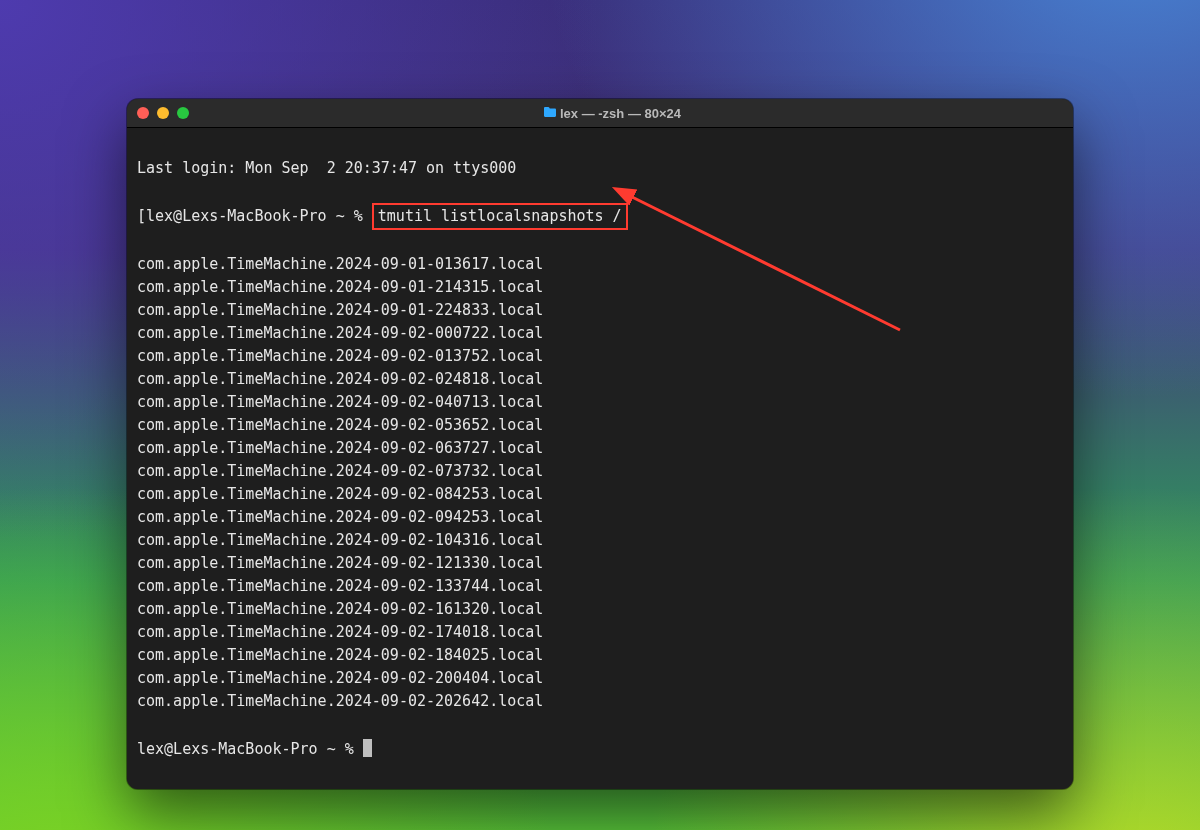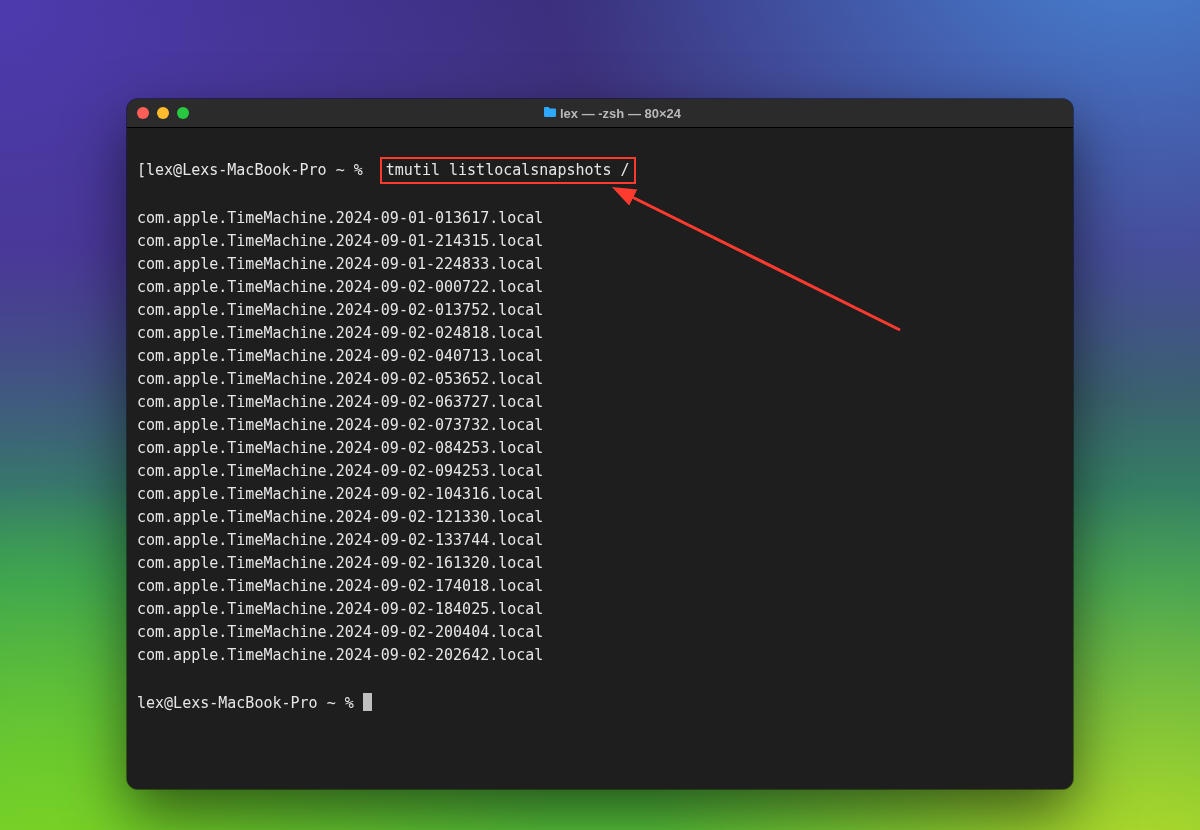--- a/index.html
+++ b/index.html
@@ -28,21 +28,21 @@
   .dot.max{background:#28c840;}
   .title-center{position:absolute;left:0;right:0;text-align:center;color:#b9b9b9;font-size:13px;font-weight:600;pointer-events:none;display:flex;align-items:center;justify-content:center;gap:2px;margin-left:24px;}
   .folder-icon{display:inline-block;}
   .term{
     flex:1;background:#1e1e1e;color:#e6e6e6;
     font-family:"Menlo","SF Mono","Consolas",monospace;font-size:15px;line-height:23px;
     padding:6px 10px 10px 10px;white-space:pre;overflow:hidden;position:relative;
   }
   .line{display:block;}
   .hlbox{
-    border:2.5px solid #ff3b30;display:inline-block;padding:0px 4px;margin-left:8px;
+    border:2.5px solid #ff3b30;display:inline-block;padding:0px 4px;margin-left:0;
   }
   .lbrack,.rbrack{color:#e6e6e6;}
   .cursor{display:inline-block;width:9px;height:18px;background:#bfbfbf;transform:translateY(3px);}
   svg.arrow{position:absolute;pointer-events:none;}
 </style>
 </head>
 <body>
 
 <div class="desktop">
 
@@ -58,20 +58,21 @@
         <span class="folder-icon">
           <svg width="15" height="12" viewBox="0 0 15 12">
               <path d="M1 2.2C1 1.5 1.5 1 2.2 1h3.1c.4 0 .7.2.9.5l.6.9h5c.7 0 1.2.5 1.2 1.2v6.2c0 .7-.5 1.2-1.2 1.2H2.2C1.5 11 1 10.5 1 9.8V2.2z" fill="#2ea8ff"></path>
             </svg>
         </span>
         <span>lex — -zsh — 80×24</span>
       </div>
     </div>
 
     <div class="term">
+<span class="line">Last login: Mon Sep  2 20:37:47 on ttys000</span>
 <span class="line"><span class="lbrack">[</span><span>lex@Lexs-MacBook-Pro ~ % </span><span class="hlbox"><span>tmutil listlocalsnapshots /</span></span></span>
 <span id="snaps"><span class="line">com.apple.TimeMachine.2024-09-01-013617.local</span><span class="line">com.apple.TimeMachine.2024-09-01-214315.local</span><span class="line">com.apple.TimeMachine.2024-09-01-224833.local</span><span class="line">com.apple.TimeMachine.2024-09-02-000722.local</span><span class="line">com.apple.TimeMachine.2024-09-02-013752.local</span><span class="line">com.apple.TimeMachine.2024-09-02-024818.local</span><span class="line">com.apple.TimeMachine.2024-09-02-040713.local</span><span class="line">com.apple.TimeMachine.2024-09-02-053652.local</span><span class="line">com.apple.TimeMachine.2024-09-02-063727.local</span><span class="line">com.apple.TimeMachine.2024-09-02-073732.local</span><span class="line">com.apple.TimeMachine.2024-09-02-084253.local</span><span class="line">com.apple.TimeMachine.2024-09-02-094253.local</span><span class="line">com.apple.TimeMachine.2024-09-02-104316.local</span><span class="line">com.apple.TimeMachine.2024-09-02-121330.local</span><span class="line">com.apple.TimeMachine.2024-09-02-133744.local</span><span class="line">com.apple.TimeMachine.2024-09-02-161320.local</span><span class="line">com.apple.TimeMachine.2024-09-02-174018.local</span><span class="line">com.apple.TimeMachine.2024-09-02-184025.local</span><span class="line">com.apple.TimeMachine.2024-09-02-200404.local</span><span class="line">com.apple.TimeMachine.2024-09-02-202642.local</span></span>
 <span class="line"><span>lex@Lexs-MacBook-Pro ~ % </span><span class="cursor"></span></span>
     </div>
 
   </div>
 
   <svg class="arrow" style="left:608px;top:180px" width="320" height="170">
     <defs>
       <marker id="ah" markerWidth="10" markerHeight="10" refX="2" refY="3" orient="auto">

